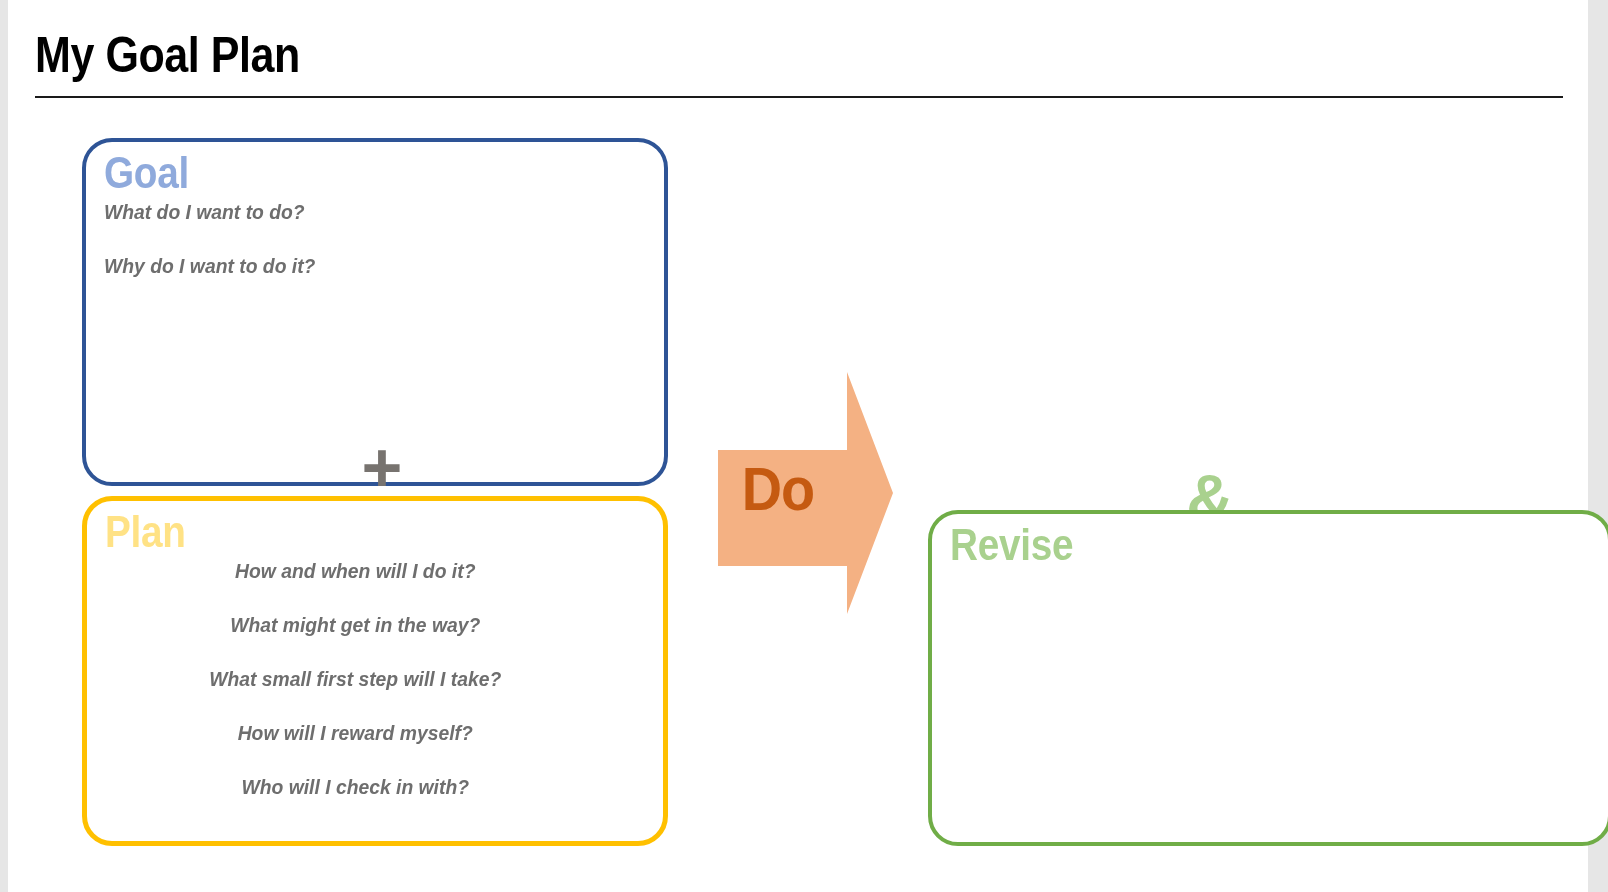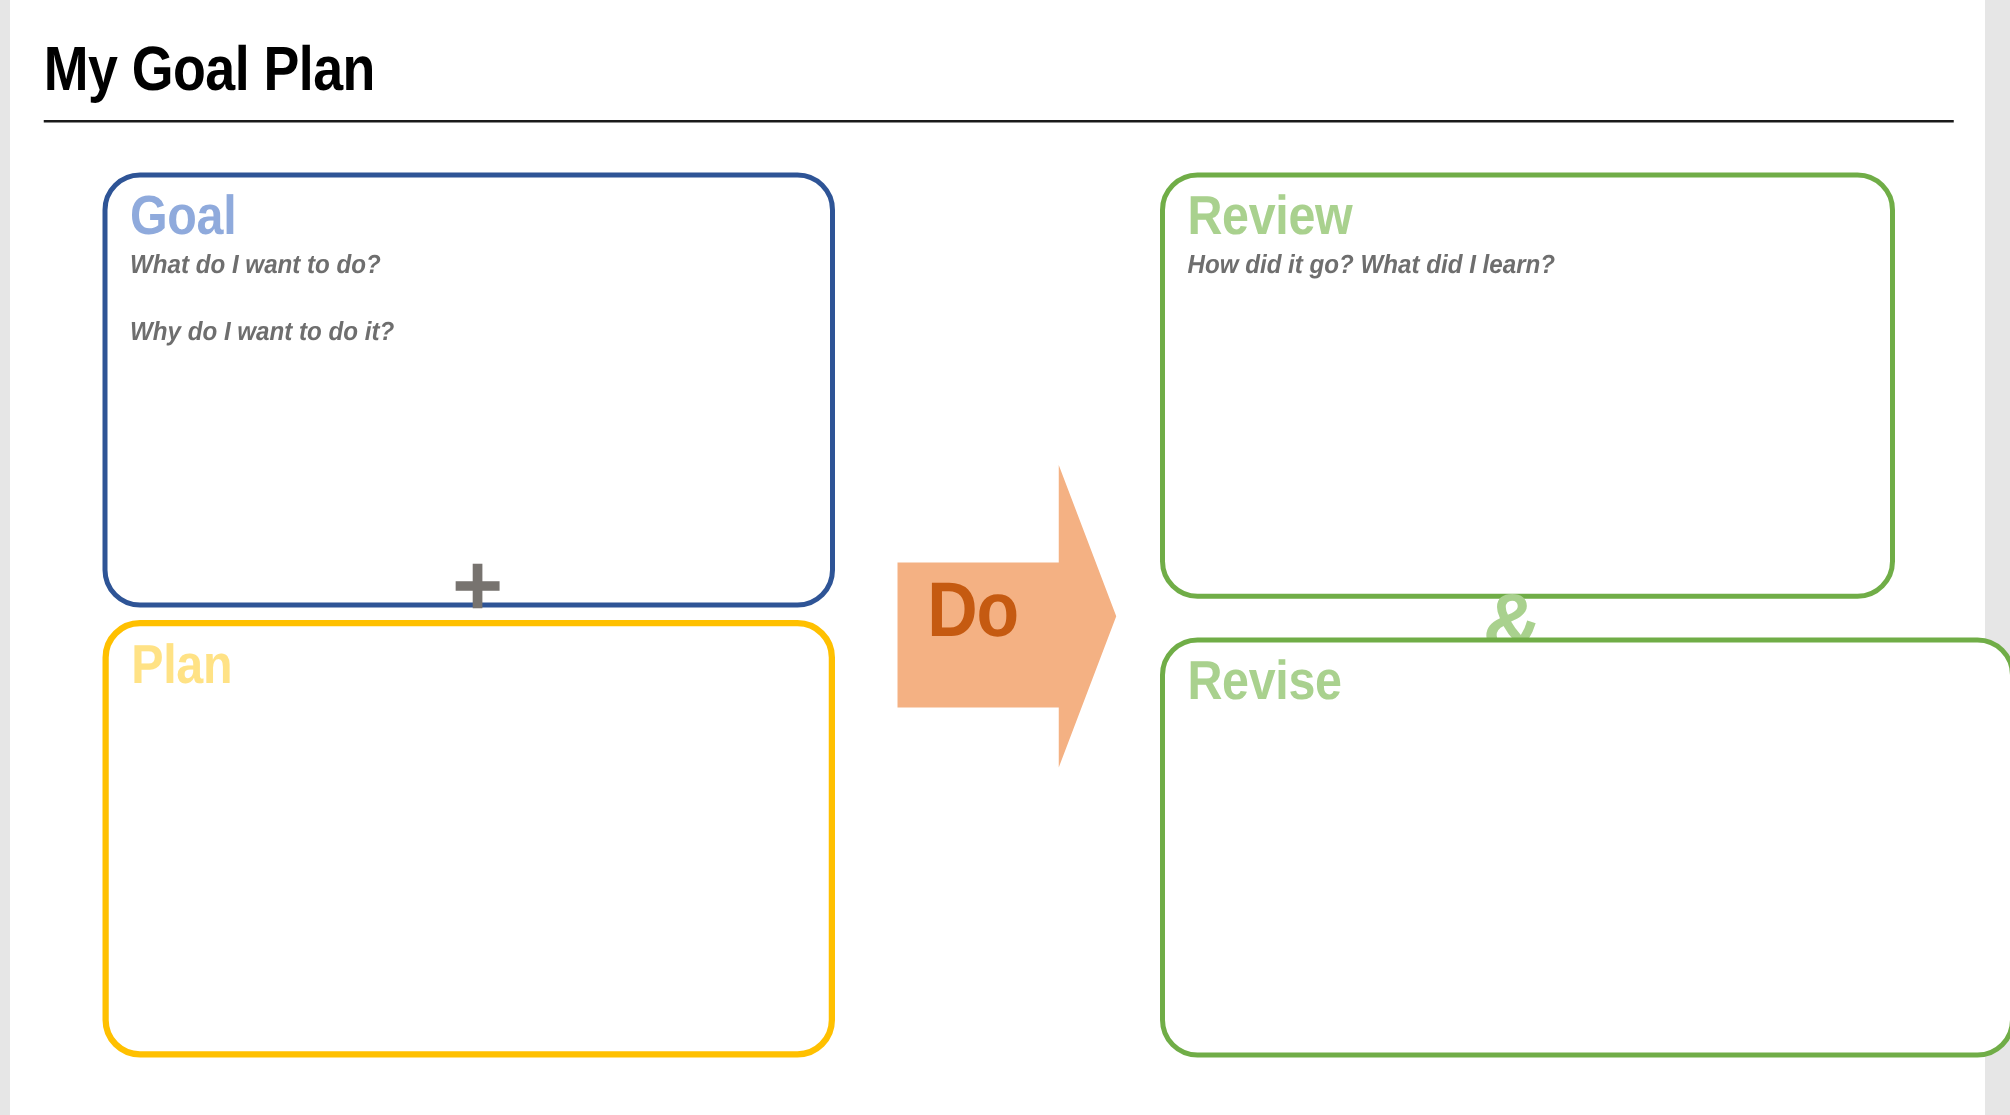--- a/index.html
+++ b/index.html
@@ -183,35 +183,36 @@
     <div class="card-body">
       <div class="q">What do I want to do?</div>
       <div class="q">Why do I want to do it?</div>
     </div>
   </div>
 
   <div id="plus">+</div>
 
   <div class="card" id="plan-card">
     <div class="card-head">Plan</div>
+    <div class="card-body">
+      <div class="q">How and when will I do it?</div>
+      <div class="q">What might get in the way?</div>
+      <div class="q">What small first step will I take?</div>
+      <div class="q">How will I reward myself?</div>
+      <div class="q">Who will I check in with?</div>
+    </div>
   </div>
 
   <div id="do-arrow">
     <svg viewBox="0 0 192 246" xmlns="http://www.w3.org/2000/svg">
       <polygon points="16,80 145,80 145,2 191,123 145,244 145,196 16,196" fill="#f4b183"></polygon>
     </svg>
     <div id="do-label">Do</div>
   </div>
 
-  <div class="card" id="review-card">
-    <div class="card-head">Review</div>
-    <div class="card-body">
-      <div class="q">How did it go? What did I learn?</div>
-    </div>
-  </div>
 
   <div id="amp">&amp;</div>
 
   <div class="card" id="revise-card">
     <div class="card-head">Revise</div>
   </div>
 
 </div>
 
 </body></html>

